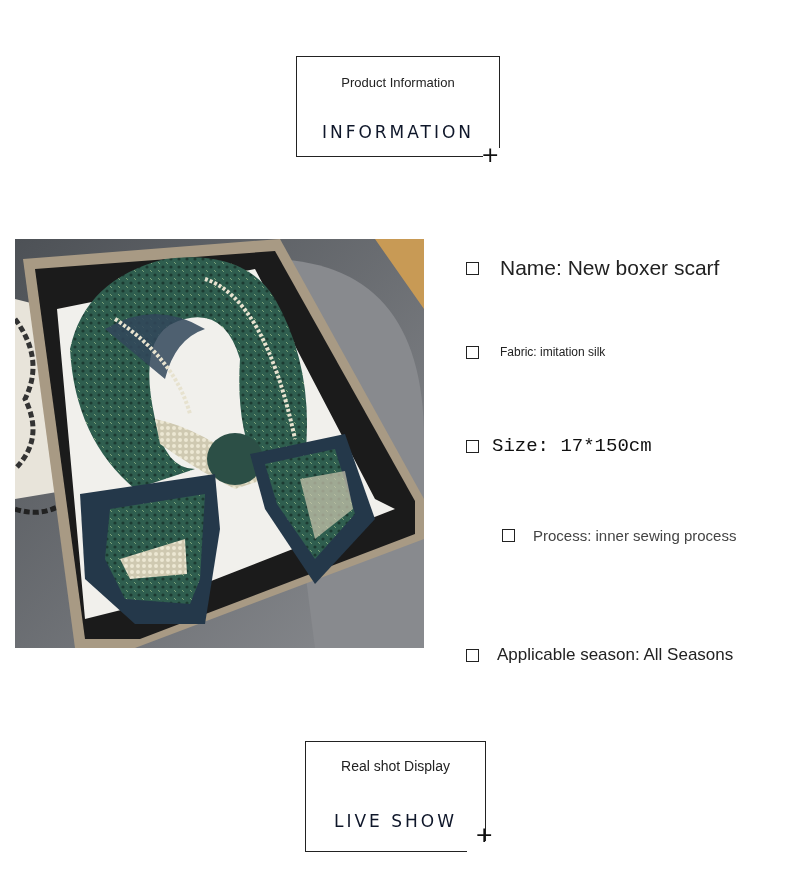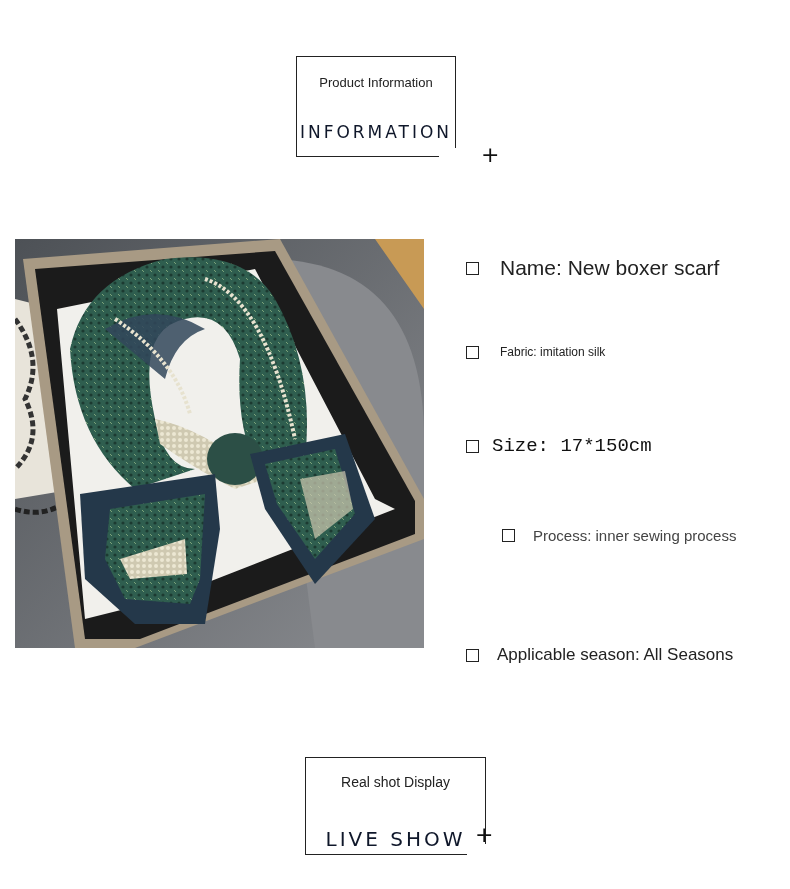--- a/index.html
+++ b/index.html
@@ -4,29 +4,29 @@
   <style>
     html, body { margin:0; padding:0; background:#ffffff; }
     body { width:790px; height:889px; position:relative; overflow:hidden; font-family:"Liberation Sans", sans-serif; color:#222; }
 
     .title-box { position:absolute; border:1px solid #222; background:#fff; box-sizing:border-box; }
     .title-box .sub { position:absolute; left:0; right:0; text-align:center; font-size:13px; color:#222; }
     .title-box .main { position:absolute; left:0; right:0; text-align:center; font-family:"DejaVu Sans", sans-serif; color:#0f172a; letter-spacing:3px; }
     .title-box .gap { position:absolute; background:#fff; }
     .plus { position:absolute; font-size:22px; line-height:22px; color:#111; font-family:"DejaVu Sans", sans-serif; }
 
-    #box-info { left:296px; top:56px; width:160px; height:101px; }
+    #box-info { left:296px; top:56px; width:204px; height:101px; }
     #box-info .sub { top:18px; }
     #box-info .main { top:65px; font-size:17px; }
     #box-info .gap { right:-2px; bottom:-2px; width:18px; height:10px; }
     #plus-info { left:481px; top:144px; }
 
-    #box-live { left:305px; top:741px; width:181px; height:98px;margin-top:16px; }
+    #box-live { left:305px; top:741px; width:181px; height:111px; }
     #box-live .sub { top:16px; font-size:14px; }
-    #box-live .main { top:69px; font-size:20px; }
+    #box-live .main { top:69px; font-size:17px; }
     #box-live .gap { right:-2px; bottom:-2px; width:20px; height:12px; }
     #plus-live { left:475px; top:824px; }
 
     .photo { position:absolute; left:15px; top:239px; width:409px; height:409px; overflow:hidden; background:#6d6f73; }
 
     .specs { position:absolute; left:466px; top:0; }
     .spec { position:absolute; left:0; display:flex; align-items:center; white-space:nowrap; }
     .checkbox { width:13px; height:13px; border:1.5px solid #222; box-sizing:border-box; background:#fff; flex:none; }
     .spec-text { color:#222; }
   </style>

